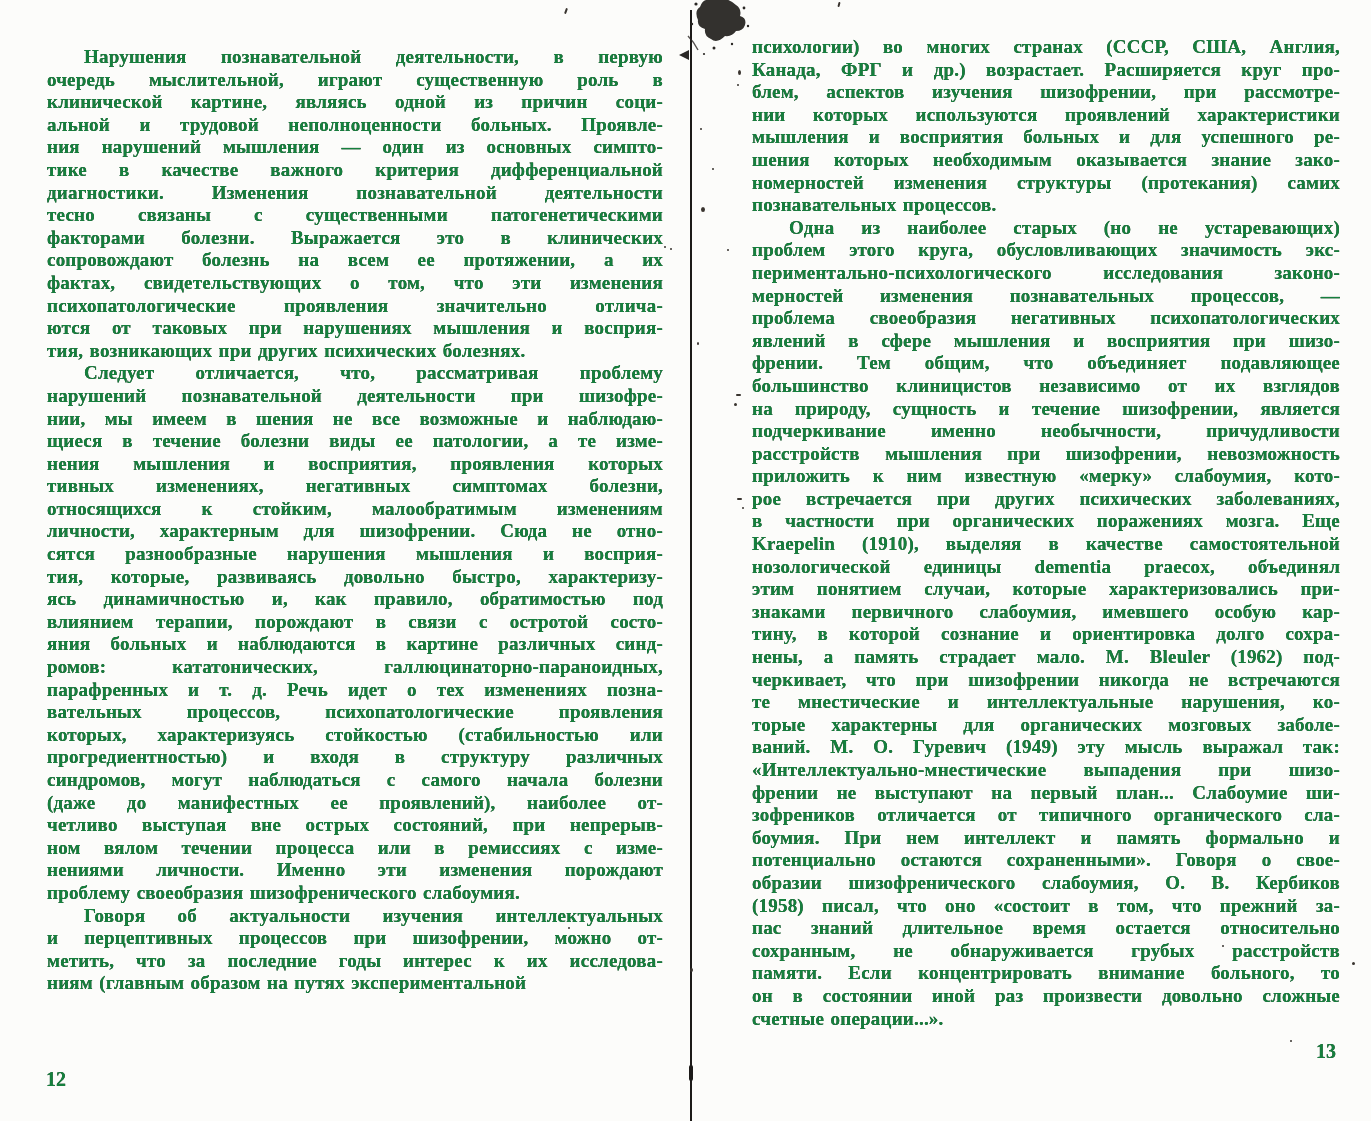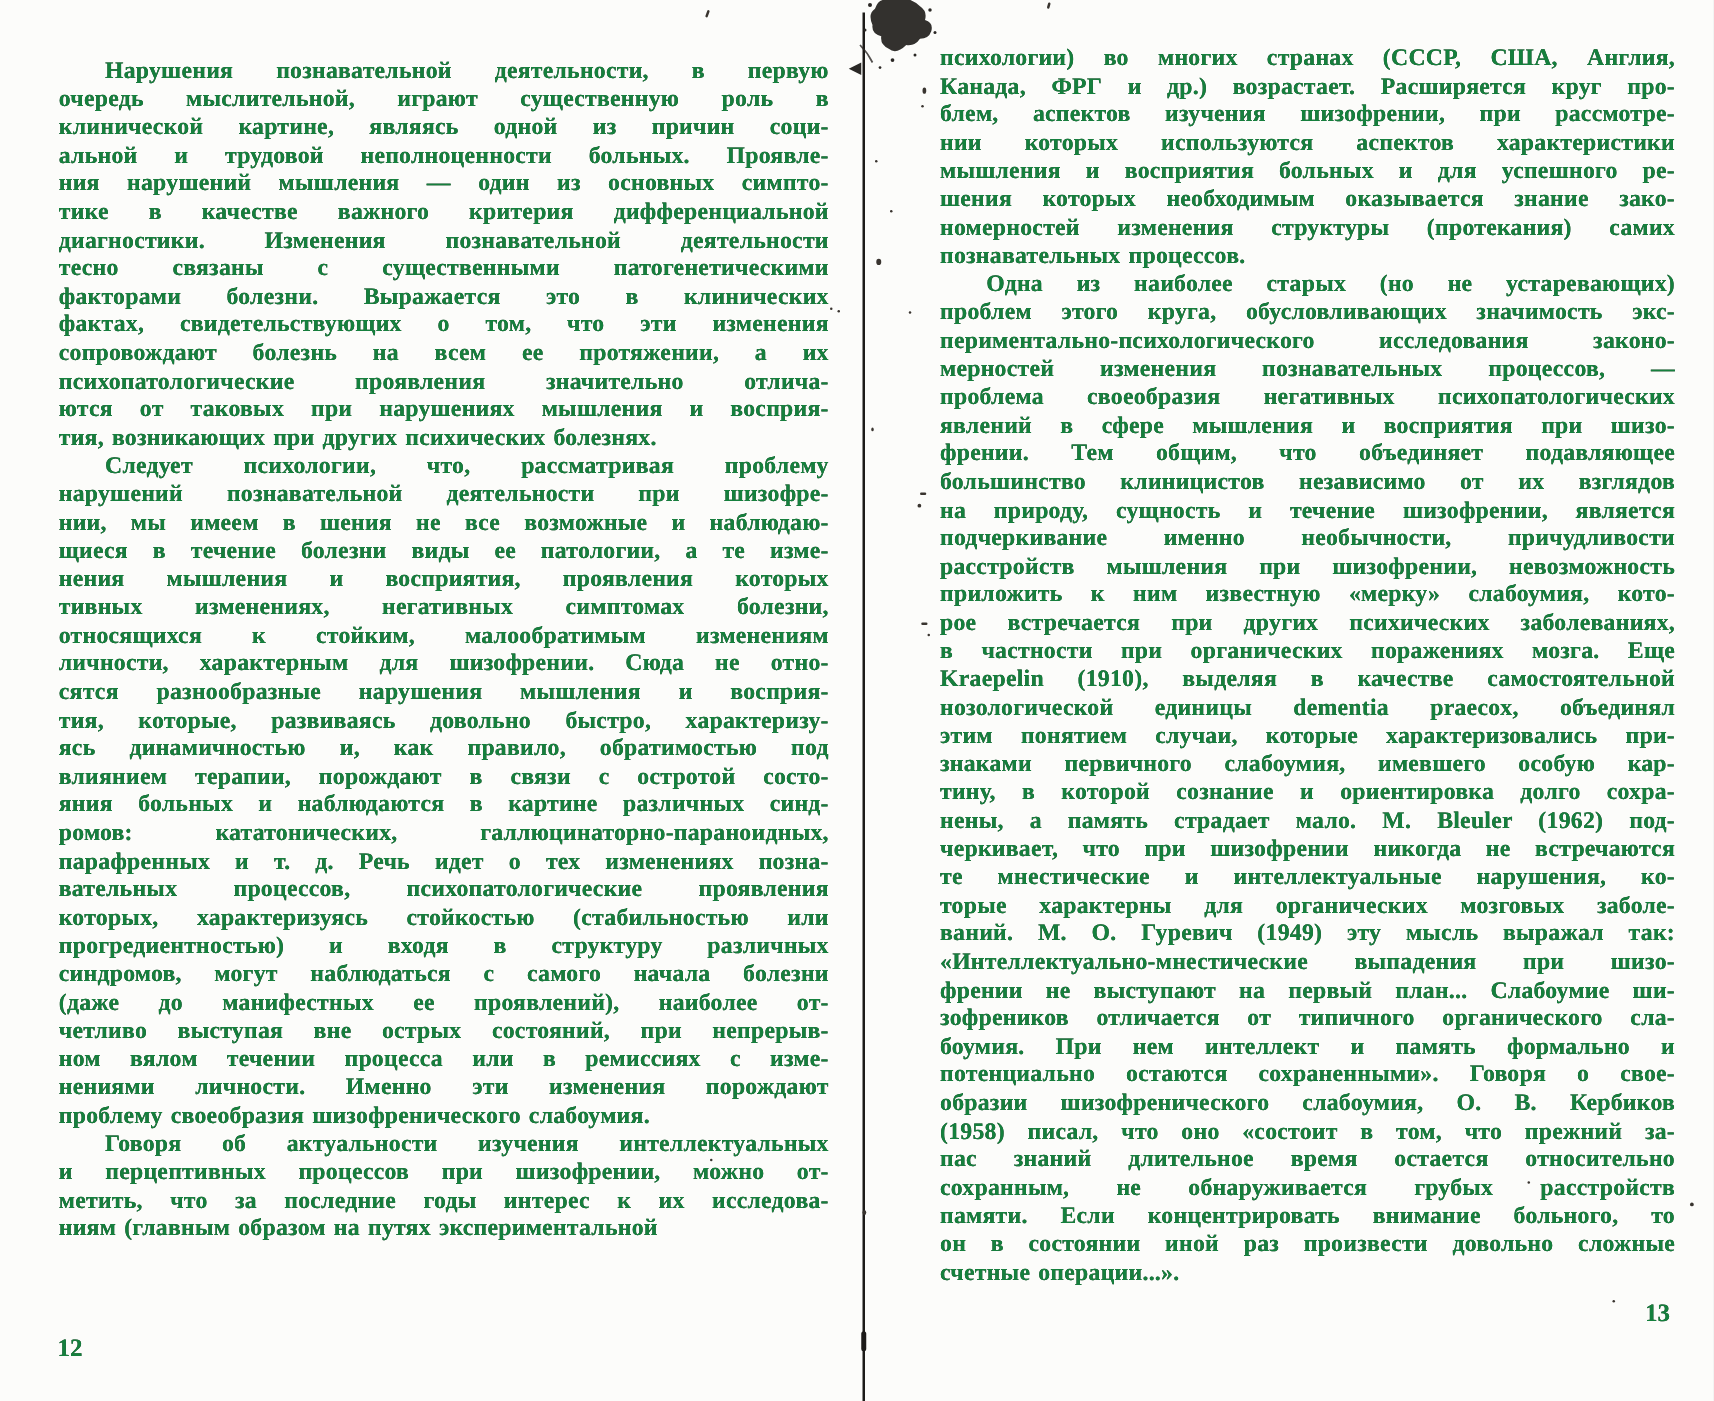--- a/index.html
+++ b/index.html
@@ -70,26 +70,26 @@
   <div class="text-block left">
       <div class="line indent">Нарушения познавательной деятельности, в первую</div>
       <div class="line">очередь мыслительной, играют существенную роль в</div>
       <div class="line">клинической картине, являясь одной из причин соци-</div>
       <div class="line">альной и трудовой неполноценности больных. Проявле-</div>
       <div class="line">ния нарушений мышления — один из основных симпто-</div>
       <div class="line">тике в качестве важного критерия дифференциальной</div>
       <div class="line">диагностики. Изменения познавательной деятельности</div>
       <div class="line">тесно связаны с существенными патогенетическими</div>
       <div class="line">факторами болезни. Выражается это в клинических</div>
+      <div class="line">сопровождают болезнь на всем ее протяжении, а их</div>
       <div class="line">фактах, свидетельствующих о том, что эти изменения</div>
-      <div class="line">сопровождают болезнь на всем ее протяжении, а их</div>
       <div class="line">психопатологические проявления значительно отлича-</div>
       <div class="line">ются от таковых при нарушениях мышления и восприя-</div>
       <div class="line last">тия, возникающих при других психических болезнях.</div>
-      <div class="line indent">Следует психологии, что, рассматривая проблему</div>
+      <div class="line indent">Следует отличается, что, рассматривая проблему</div>
       <div class="line">нарушений познавательной деятельности при шизофре-</div>
       <div class="line">нии, мы имеем в шения не все возможные и наблюдаю-</div>
       <div class="line">щиеся в течение болезни виды ее патологии, а те изме-</div>
       <div class="line">нения мышления и восприятия, проявления которых</div>
       <div class="line">тивных изменениях, негативных симптомах болезни,</div>
       <div class="line">относящихся к стойким, малообратимым изменениям</div>
       <div class="line">личности, характерным для шизофрении. Сюда не отно-</div>
       <div class="line">сятся разнообразные нарушения мышления и восприя-</div>
       <div class="line">тия, которые, развиваясь довольно быстро, характеризу-</div>
       <div class="line">ясь динамичностью и, как правило, обратимостью под</div>
@@ -109,21 +109,21 @@
       <div class="line indent">Говоря об актуальности изучения интеллектуальных</div>
       <div class="line">и перцептивных процессов при шизофрении, можно от-</div>
       <div class="line">метить, что за последние годы интерес к их исследова-</div>
       <div class="line last">ниям (главным образом на путях экспериментальной</div>
     </div>
 
   <div class="text-block right">
       <div class="line">психологии) во многих странах (СССР, США, Англия,</div>
       <div class="line">Канада, ФРГ и др.) возрастает. Расширяется круг про-</div>
       <div class="line">блем, аспектов изучения шизофрении, при рассмотре-</div>
-      <div class="line">нии которых используются аспектов характеристики</div>
+      <div class="line">нии которых используются проявлений характеристики</div>
       <div class="line">мышления и восприятия больных и для успешного ре-</div>
       <div class="line">шения которых необходимым оказывается знание зако-</div>
       <div class="line">номерностей изменения структуры (протекания) самих</div>
       <div class="line last">познавательных процессов.</div>
       <div class="line indent">Одна из наиболее старых (но не устаревающих)</div>
       <div class="line">проблем этого круга, обусловливающих значимость экс-</div>
       <div class="line">периментально-психологического исследования законо-</div>
       <div class="line">мерностей изменения познавательных процессов, —</div>
       <div class="line">проблема своеобразия негативных психопатологических</div>
       <div class="line">явлений в сфере мышления и восприятия при шизо-</div>

